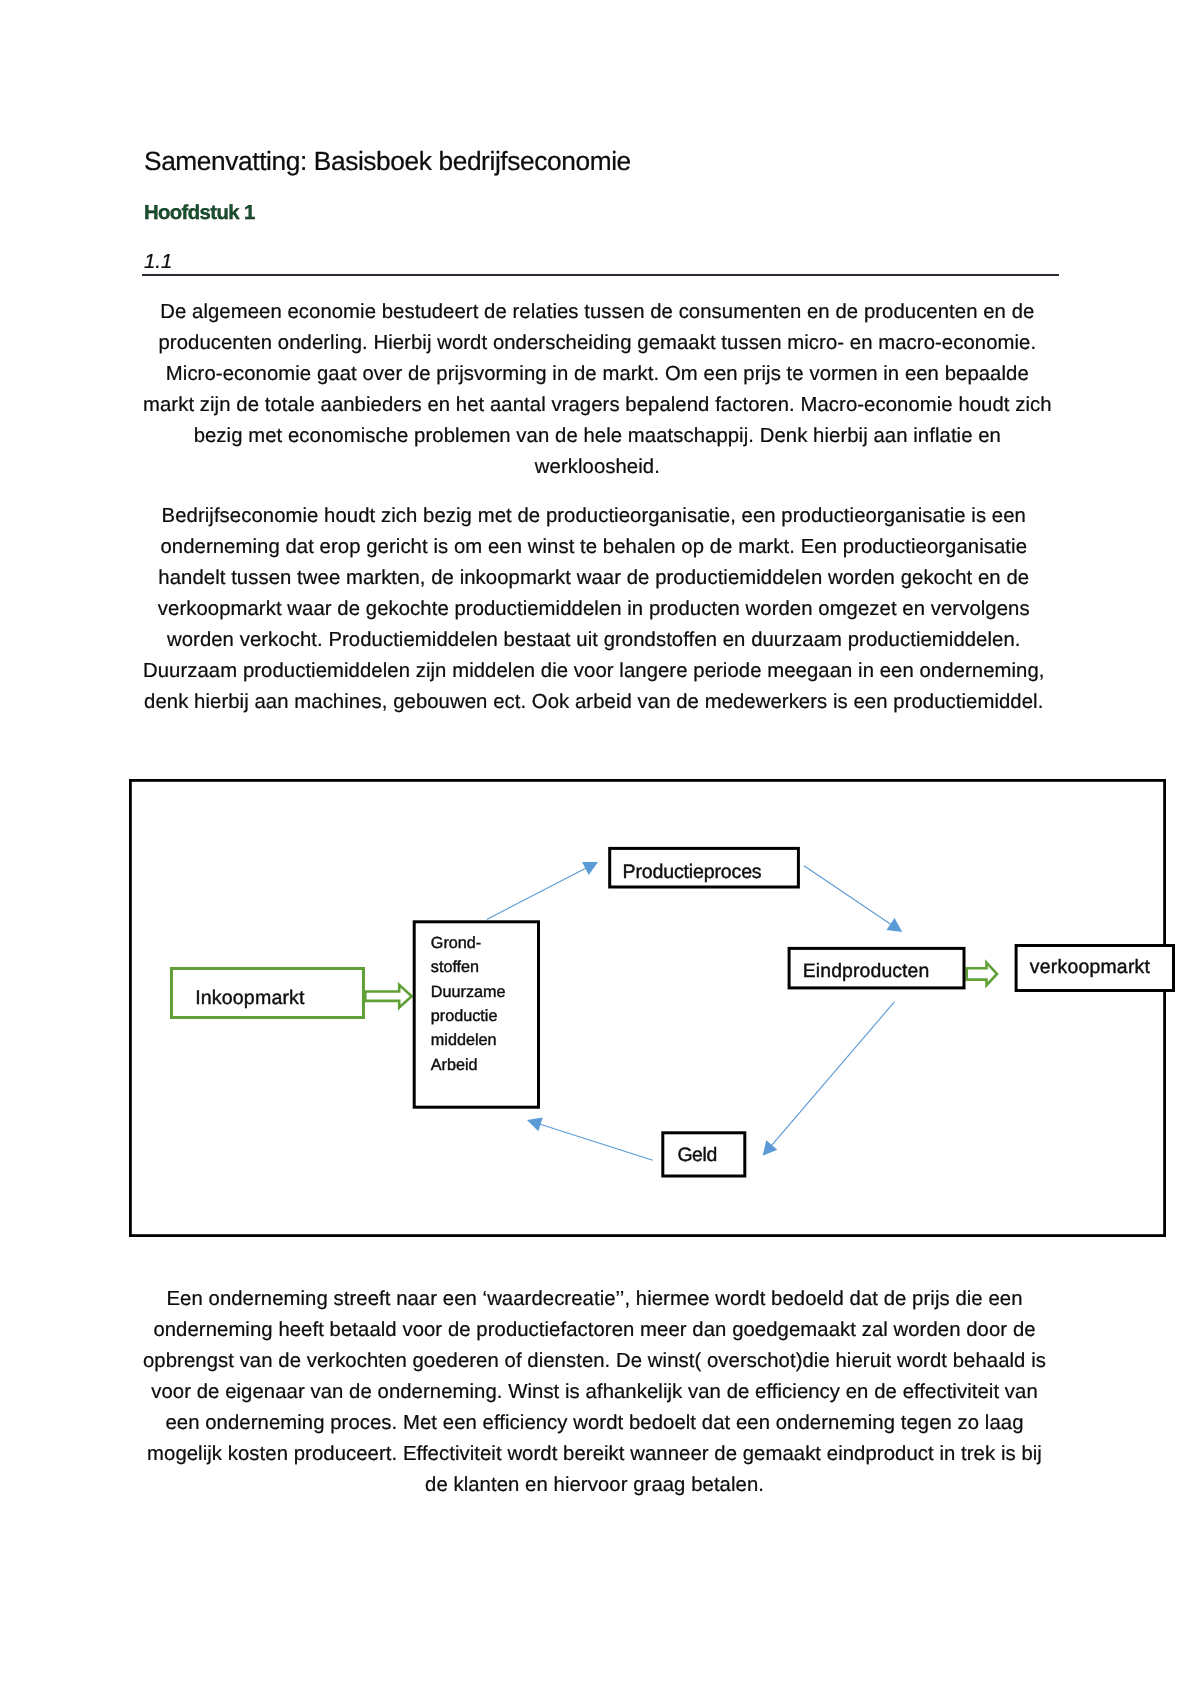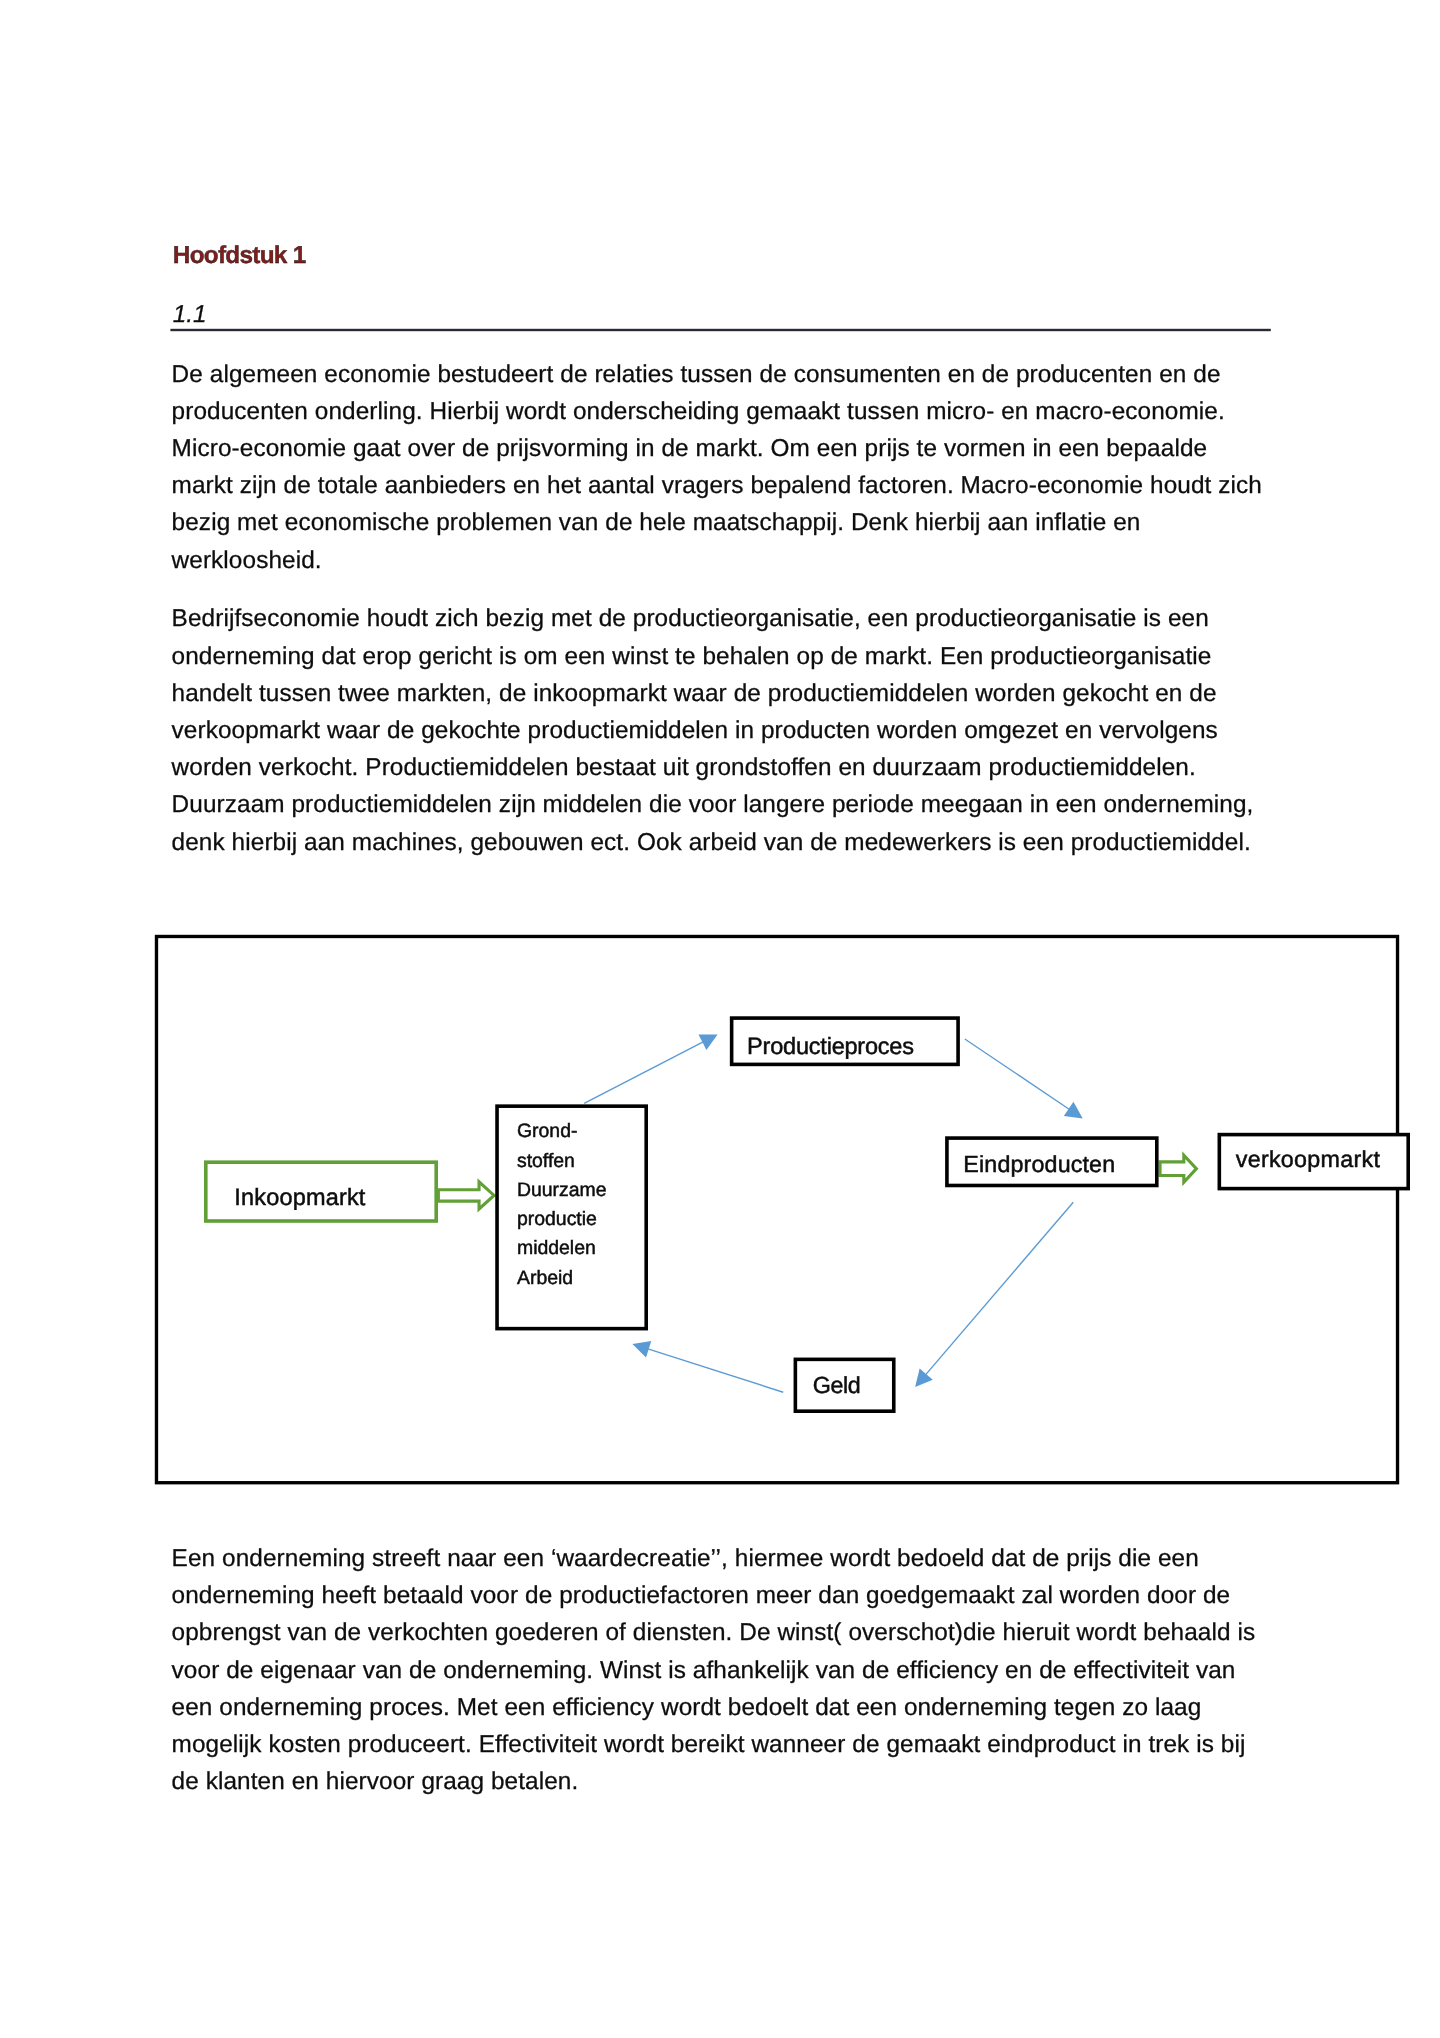--- a/index.html
+++ b/index.html
@@ -6,37 +6,38 @@
   html,body{margin:0;padding:0;background:#ffffff;}
   body{width:1200px;height:1698px;overflow:hidden;
        font-family:"Liberation Sans",sans-serif;color:#000000;
        -webkit-font-smoothing:antialiased;
        text-rendering:geometricPrecision;}
   .page{position:relative;width:1200px;height:1698px;background:#fff;
         filter:opacity(1);}
   .doc-title{position:absolute;left:144px;top:145.5px;font-size:26.3px;letter-spacing:-0.40px;
              line-height:30px;color:#0d0d0d;white-space:pre;-webkit-text-stroke:0.22px #0d0d0d;}
   .h-chapter{position:absolute;left:144px;top:200px;font-size:20.3px;font-weight:bold;
-             letter-spacing:-0.6px;line-height:26px;color:#7f1d1d;white-space:pre;
+             letter-spacing:-0.6px;line-height:26px;color:#14532d;white-space:pre;
              -webkit-text-stroke:0.3px #0d0d0d;}
   .h-section{position:absolute;left:144px;top:249px;font-size:20.3px;line-height:26px;
              color:#0d0d0d;white-space:pre;font-style:italic;-webkit-text-stroke:0.22px #0d0d0d;}
   .rule{position:absolute;left:142px;top:274.4px;width:917px;height:1.7px;background:#2a2a35;}
   .para{position:absolute;left:143px;font-size:20.3px;line-height:31.0px;letter-spacing:0.08px;color:#0d0d0d;white-space:pre;-webkit-text-stroke:0.22px #0d0d0d;}
-  .para div{white-space:pre;}
+  .para div{white-space:pre;text-align:center;}
 
   
   .diagram{position:absolute;left:129px;top:779px;width:1037px;height:458px;}
   .dg{position:absolute;left:-4px;top:-4px;width:1057px;height:478px;overflow:visible;}
 </style>
 </head>
 <body>
 
 <div class="page">
 
+  <div class="doc-title">Samenvatting: Basisboek bedrijfseconomie</div>
   <div class="h-chapter">Hoofdstuk 1</div>
   <div class="h-section">1.1</div>
   <div class="rule"></div>
 
   <div class="para" id="p1" style="top:297px"><div>De algemeen economie bestudeert de relaties tussen de consumenten en de producenten en de</div><div>producenten onderling. Hierbij wordt onderscheiding gemaakt tussen micro- en macro-economie.</div><div>Micro-economie gaat over de prijsvorming in de markt. Om een prijs te vormen in een bepaalde</div><div>markt zijn de totale aanbieders en het aantal vragers bepalend factoren. Macro-economie houdt zich</div><div>bezig met economische problemen van de hele maatschappij. Denk hierbij aan inflatie en</div><div>werkloosheid.</div></div>
   <div class="para" id="p2" style="top:501px"><div>Bedrijfseconomie houdt zich bezig met de productieorganisatie, een productieorganisatie is een</div><div>onderneming dat erop gericht is om een winst te behalen op de markt. Een productieorganisatie</div><div>handelt tussen twee markten, de inkoopmarkt waar de productiemiddelen worden gekocht en de</div><div>verkoopmarkt waar de gekochte productiemiddelen in producten worden omgezet en vervolgens</div><div>worden verkocht. Productiemiddelen bestaat uit grondstoffen en duurzaam productiemiddelen.</div><div>Duurzaam productiemiddelen zijn middelen die voor langere periode meegaan in een onderneming,</div><div>denk hierbij aan machines, gebouwen ect. Ook arbeid van de medewerkers is een productiemiddel.</div></div>
   <div class="para" id="p4" style="top:1284px"><div>Een onderneming streeft naar een ‘waardecreatie’’, hiermee wordt bedoeld dat de prijs die een</div><div>onderneming heeft betaald voor de productiefactoren meer dan goedgemaakt zal worden door de</div><div>opbrengst van de verkochten goederen of diensten. De winst( overschot)die hieruit wordt behaald is</div><div>voor de eigenaar van de onderneming. Winst is afhankelijk van de efficiency en de effectiviteit van</div><div>een onderneming proces. Met een efficiency wordt bedoelt dat een onderneming tegen zo laag</div><div>mogelijk kosten produceert. Effectiviteit wordt bereikt wanneer de gemaakt eindproduct in trek is bij</div><div>de klanten en hiervoor graag betalen.</div></div>
 
   <div class="diagram">
     <svg class="dg" id="dg" viewBox="-4 -4 1057 478">

